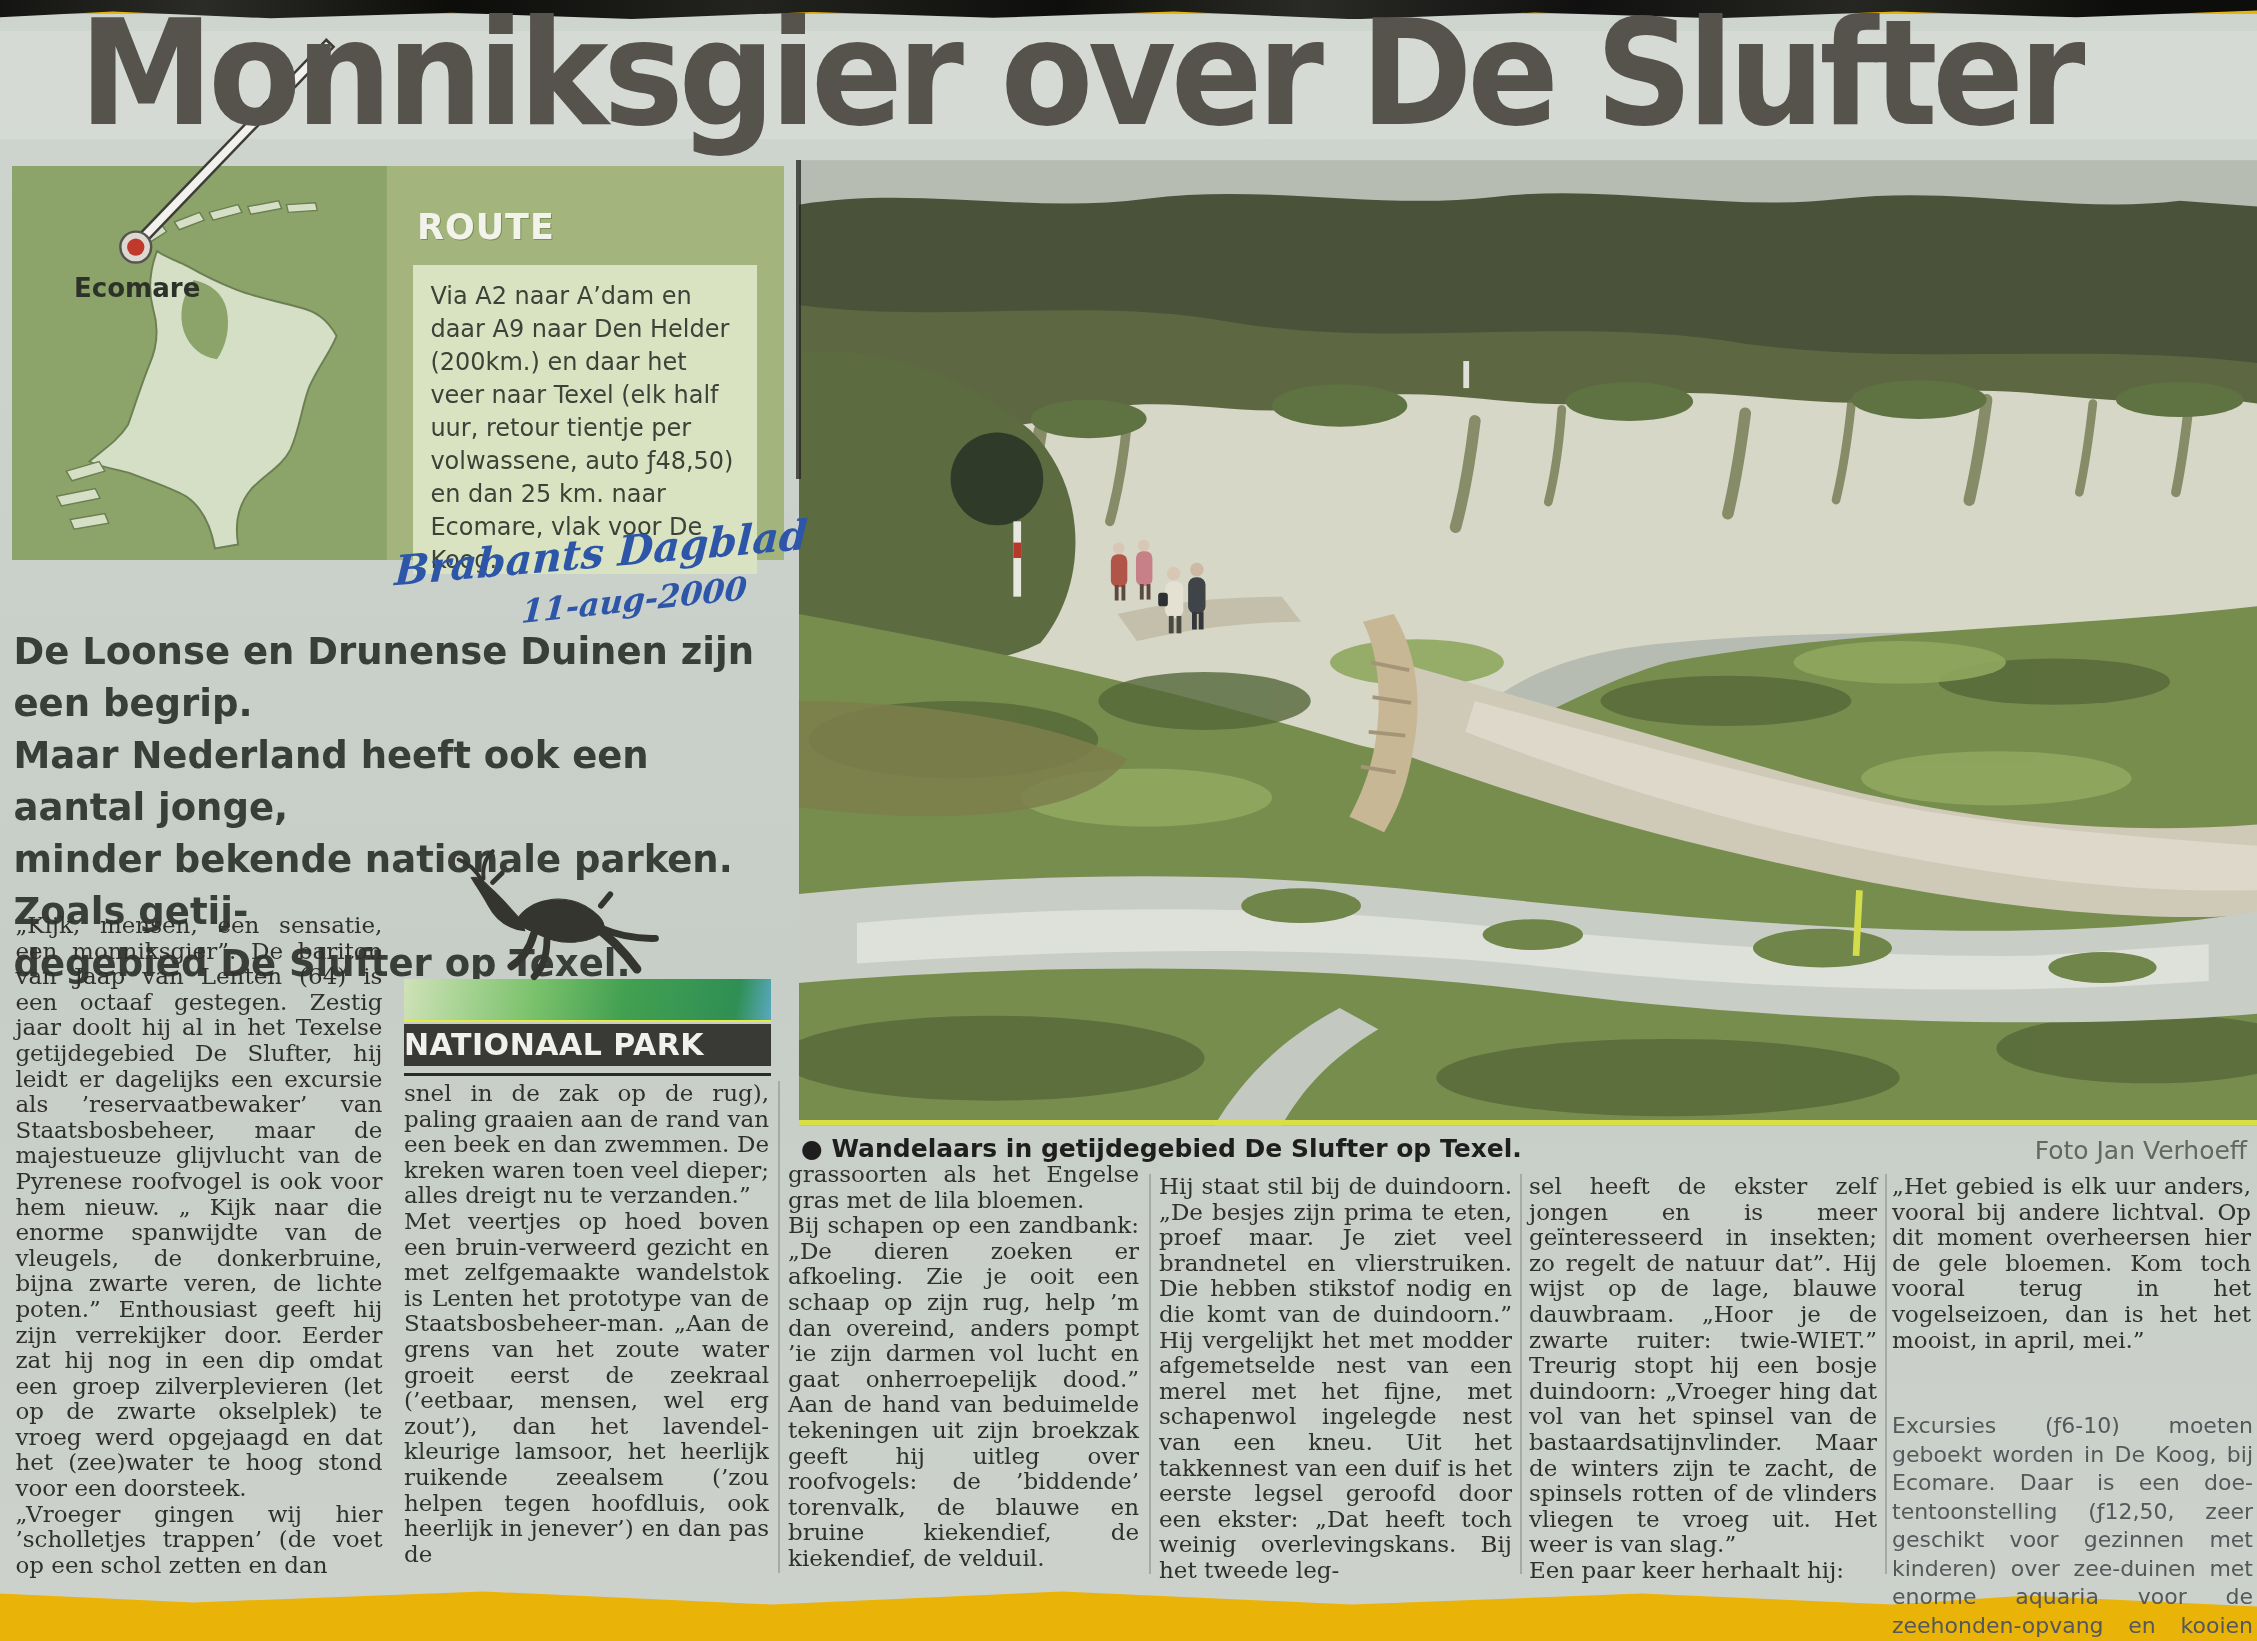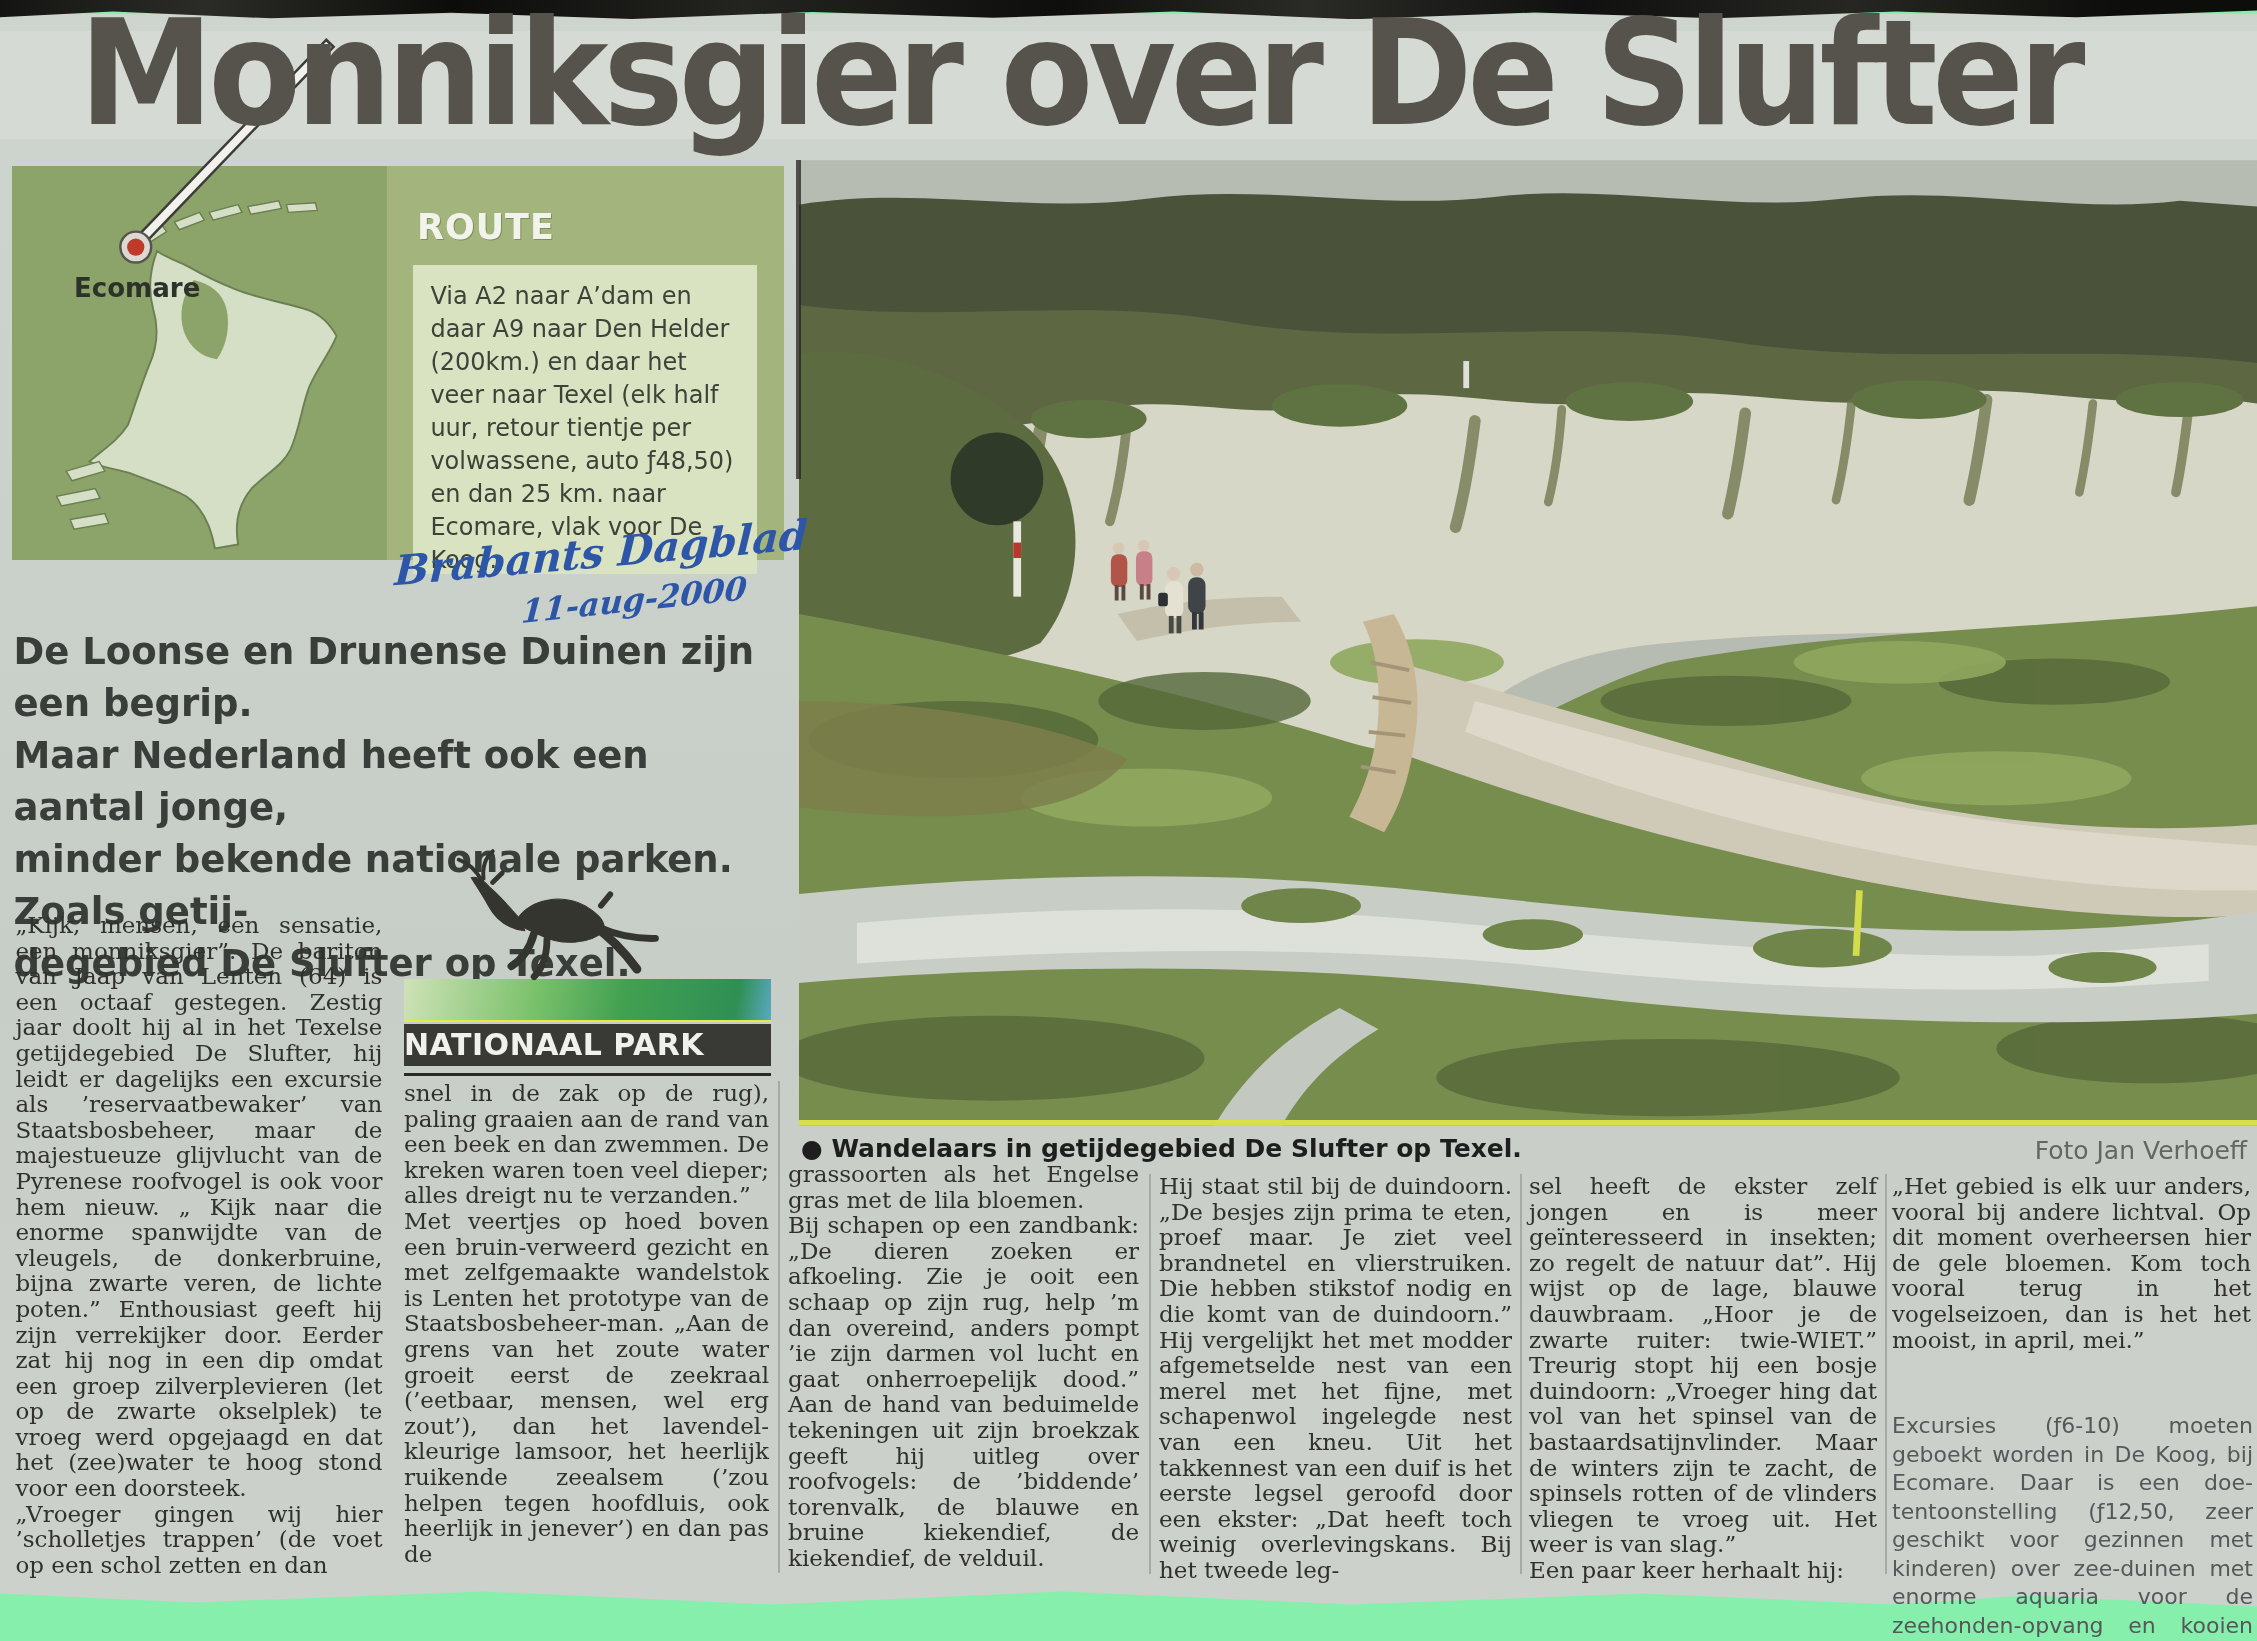--- a/index.html
+++ b/index.html
@@ -1,16 +1,16 @@
 <!DOCTYPE html>
 <html><head>
 <meta charset="utf-8">
 <style>
   html,body{margin:0;padding:0;background:#f7f7f4;}
-  #page{position:relative;width:2257px;height:1641px;overflow:hidden;background:#86efac;
+  #page{position:relative;width:2257px;height:1641px;overflow:hidden;background:#eab308;
         font-family:"DejaVu Sans",sans-serif;}
   
   #paper{position:absolute;left:0;top:13.5px;width:2257px;height:1595px;
          background:linear-gradient(#ced4ce,#c7cdc7 60%,#ccd1cb);
          clip-path:polygon(0 0,2257px 0,2257px 1593px,2028px 1582px,1892px 1591px,1641px 1580px,
                            1352px 1591px,1062px 1578px,772px 1591px,483px 1578px,193px 1589px,0 1580px);}
   #torn-top{position:absolute;left:0;top:0;width:2257px;height:19.3px;
             background:linear-gradient(90deg,#141412,#2b2b27 9%,#0c0c0a 20%,#232320 33%,#0e0e0c 47%,
                        #2a2a26 58%,#101010 70%,#262622 82%,#0d0d0b 94%);
             clip-path:polygon(0 0,100% 0,100% 55%,92% 90%,84% 60%,76% 95%,68% 65%,60% 100%,52% 60%,

